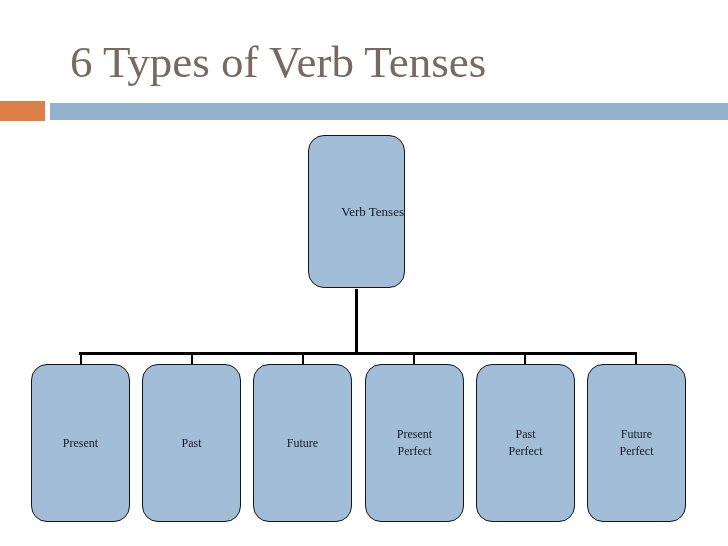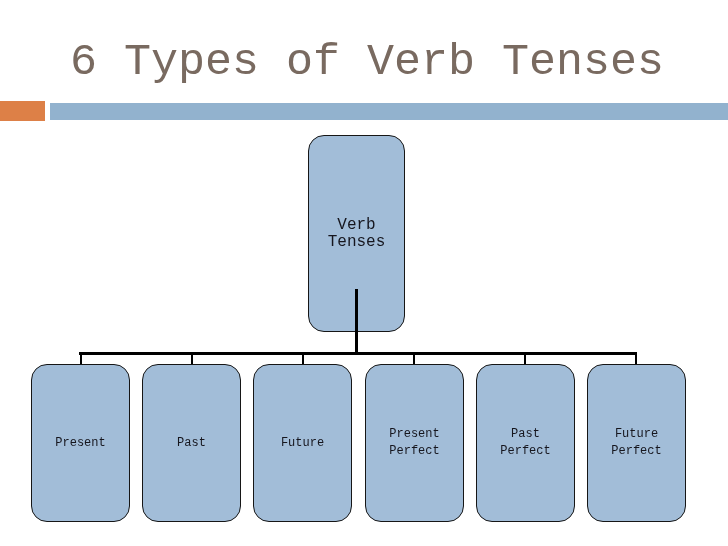--- a/index.html
+++ b/index.html
@@ -1,19 +1,19 @@
 <!DOCTYPE html>
 <html style="--background: #FFFFFF; --title-text: #796A60; --accent-orange: #DD8047; --accent-blue: #92B2CE; --node-fill: #A2BDD8; --node-border: #161616; --node-text: #16161E; --connector: #000000;"><head>
 <meta charset="utf-8">
 <style>
   html,body{margin:0;padding:0;background:#fff;}
   .slide{
     position:relative;width:728px;height:546px;overflow:hidden;
     background:var(--background,#fff);
-    font-family:Liberation Mono, monospace;
+    font-family:Liberation Serif, serif;
     border-radius:21px;
   }
   .title{
     position:absolute;left:70px;top:40px;margin:0;
     font-size:45px;font-weight:400;line-height:1;
     letter-spacing:0px;white-space:nowrap;
     color:var(--title-text,#796A60);
   }
   .accent-orange{
     position:absolute;left:0;top:101px;width:45px;height:20px;
@@ -26,21 +26,21 @@
   .node{
     position:absolute;box-sizing:border-box;
     background:var(--node-fill,#A2BDD8);
     border:1.5px solid var(--node-border,#161616);
     border-radius:16px;
     display:flex;flex-direction:column;align-items:center;justify-content:center;
     color:var(--node-text,#16161E);
     text-align:center;
   }
   .node .nl{display:block;}
-  .node.root{left:308px;top:135px;width:97px;height:197px;font-size:16px;line-height:17px;}
+  .node.root{left:308px;top:135px;width:97px;height:153px;font-size:13px;line-height:17px;align-items:flex-end;}
   .node.leaf{top:364px;width:99px;height:158px;font-size:12px;line-height:17px;}
   .n1{left:31px;}  .n2{left:142px;} .n3{left:253px;}
   .n4{left:365px;} .n5{left:476px;} .n6{left:587px;}
   .connector{position:absolute;background:var(--connector,#000);}
   .trunk{left:355px;top:289px;width:3px;height:65px;}
   .hline{left:79px;top:352px;width:558px;height:3px;}
   .stub{top:353px;width:2px;height:11px;}
   .st1{left:80px;}  .st2{left:191px;} .st3{left:302px;}
   .st4{left:413px;} .st5{left:524px;} .st6{left:635px;}
 </style>

